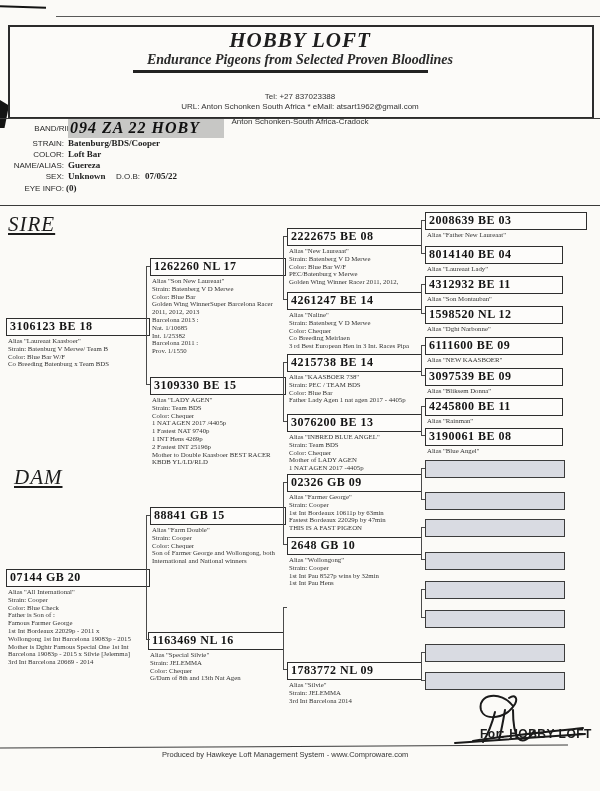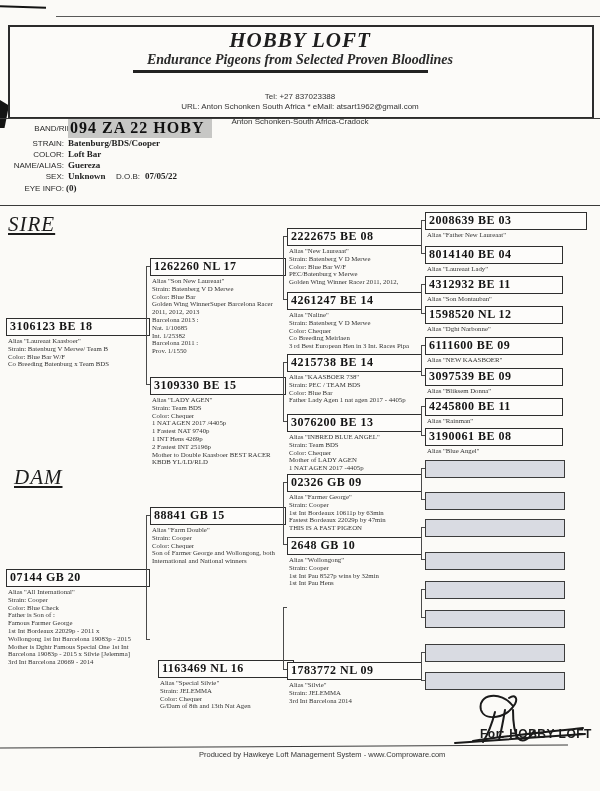--- a/index.html
+++ b/index.html
@@ -10,37 +10,37 @@
   #header-box{left:8px;top:25px;width:582px;height:90px;border:2px solid #2b2b2b;background:#fcfbf9;}
   #title{left:0;top:28px;width:600px;text-align:center;font-size:21px;font-weight:bold;font-style:italic;letter-spacing:1px;color:#1e1e1e;}
   #subtitle{left:0;top:52px;width:600px;text-align:center;font-size:14px;font-style:italic;font-weight:bold;color:#2a2a2a;}
   #rule-thick{left:133px;top:70px;width:295px;height:3px;background:#222;}
   #contact{left:0;top:76px;width:600px;text-align:center;font-family:"Liberation Sans",sans-serif;font-size:8px;color:#333;margin-top:41px;}
   #tel{left:0;top:92px;width:600px;text-align:center;font-family:"Liberation Sans",sans-serif;font-size:8px;color:#333;}
   #urlline{left:0;top:102px;width:600px;text-align:center;font-family:"Liberation Sans",sans-serif;font-size:8px;color:#333;}
   
   .flabel{font-family:"Liberation Sans",sans-serif;font-size:8px;color:#2a2a2a;width:64px;left:0;text-align:right;}
   .fval{font-size:9px;font-weight:bold;color:#1d1d1d;left:68px;}
-  #band-val{left:68px;top:119px;font-size:16px;font-weight:bold;letter-spacing:1px;background:#c7c7c5;padding:0 8px 1px 2px;color:#111;}
+  #band-val{left:68px;top:119px;font-size:16px;font-weight:bold;letter-spacing:1px;background:#c7c7c5;padding:0 24px 1px 2px;color:#111;font-style:italic;}
   
   .hrule{height:1px;background:#3a3a3a;}
   
   .gen-head{font-style:italic;font-size:21px;color:#1c1c1c;text-decoration:underline;letter-spacing:1px;}
   
   .pbox{position:absolute;}
   .ring{border:1.5px solid #2e2e2e;background:#fdfcfa;font-size:12px;font-weight:bold;color:#151515;padding:0 3px 1px 3px;letter-spacing:.5px;white-space:nowrap;}
   .plines{padding:1px 0 0 2px;}
   .pline{font-size:6.8px;line-height:7.8px;color:#333;white-space:nowrap;}
   .ebox{position:absolute;left:425px;width:138px;height:16px;background:#d9dbe2;border:1px solid #3c3c3c;}
   .vline{position:absolute;width:1px;background:#4a4a4a;}
   .vline::before,.vline::after{content:"";position:absolute;height:1px;width:4px;background:#4a4a4a;left:0;}
   .vline::before{top:0;}
   .vline::after{bottom:0;}
   
-  #footer-text{font-family:"Liberation Sans",sans-serif;font-size:7.5px;color:#333;margin-left:37px;}
+  #footer-text{font-family:"Liberation Sans",sans-serif;font-size:7.5px;color:#333;}
   #sig-for{font-family:"Liberation Sans",sans-serif;font-size:12px;font-weight:bold;color:#1b1b1b;letter-spacing:.5px;padding-left:12px;}
   
   .artifact{background:#141414;}
 </style>
 </head>
 <body>
 
 <div id="page">
 
   <div class="abs artifact" style="left:0;top:6px;width:46px;height:2px;transform:rotate(2deg);"></div>
@@ -134,21 +134,21 @@
   <div class="pbox" style="left:150px;top:507px;width:136px;">
     <div class="ring">88841 GB 15</div>
     <div class="plines">
         <div class="pline">Alias "Farm Double"</div>
         <div class="pline">Strain: Cooper</div>
         <div class="pline">Color: Chequer</div>
         <div class="pline">Son of Farmer George and Wollongong, both</div>
         <div class="pline">International and National winners</div>
       </div>
   </div>
-  <div class="pbox" style="left:158px;top:632px;width:136px;margin-top:28px;">
+  <div class="pbox" style="left:148px;top:632px;width:136px;">
     <div class="ring">1163469 NL 16</div>
     <div class="plines">
         <div class="pline">Alias "Special Silvie"</div>
         <div class="pline">Strain: JELEMMA</div>
         <div class="pline">Color: Chequer</div>
         <div class="pline">G/Dam of 8th  and 13th Nat Agen</div>
       </div>
   </div>
 
   <div class="pbox" style="left:287px;top:228px;width:135px;">

